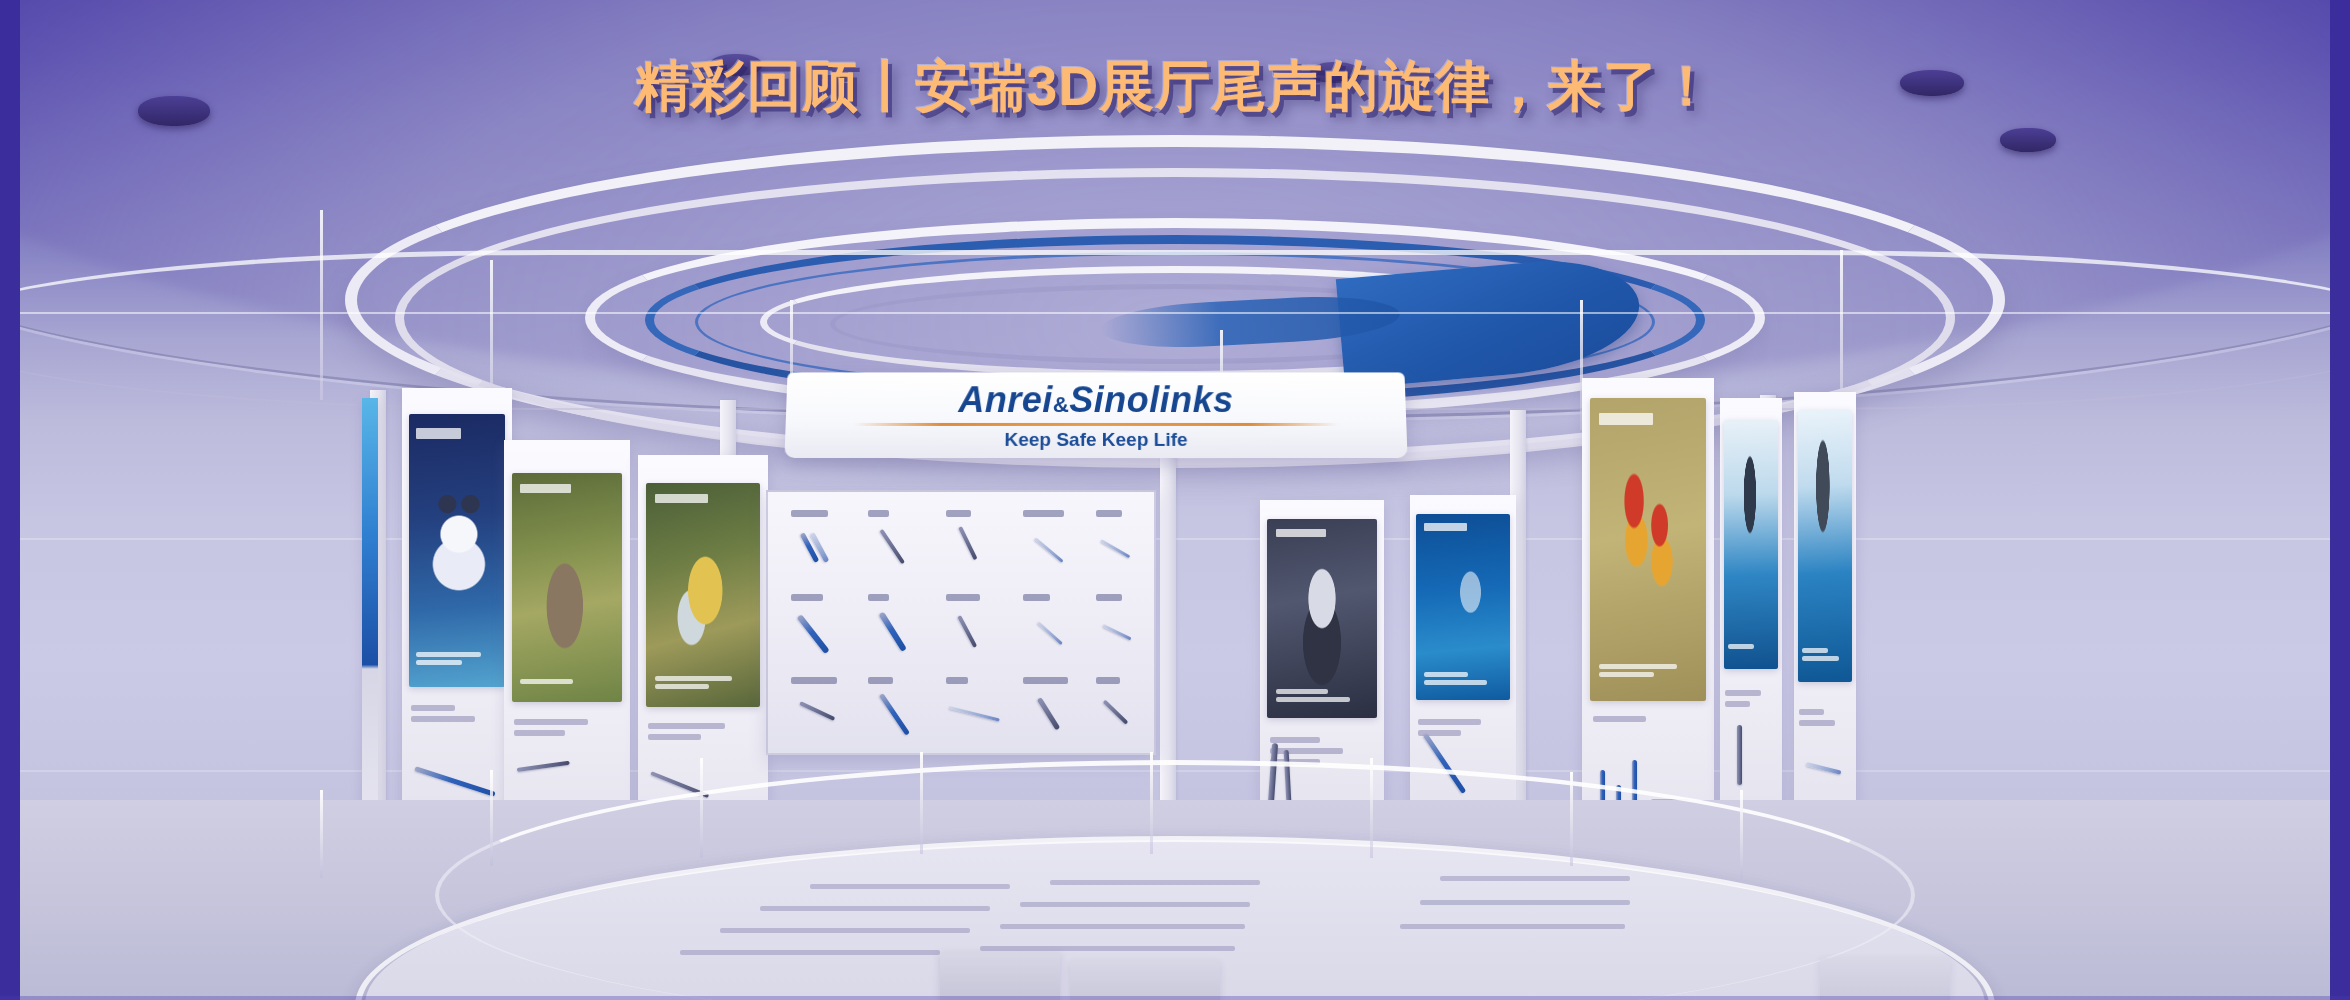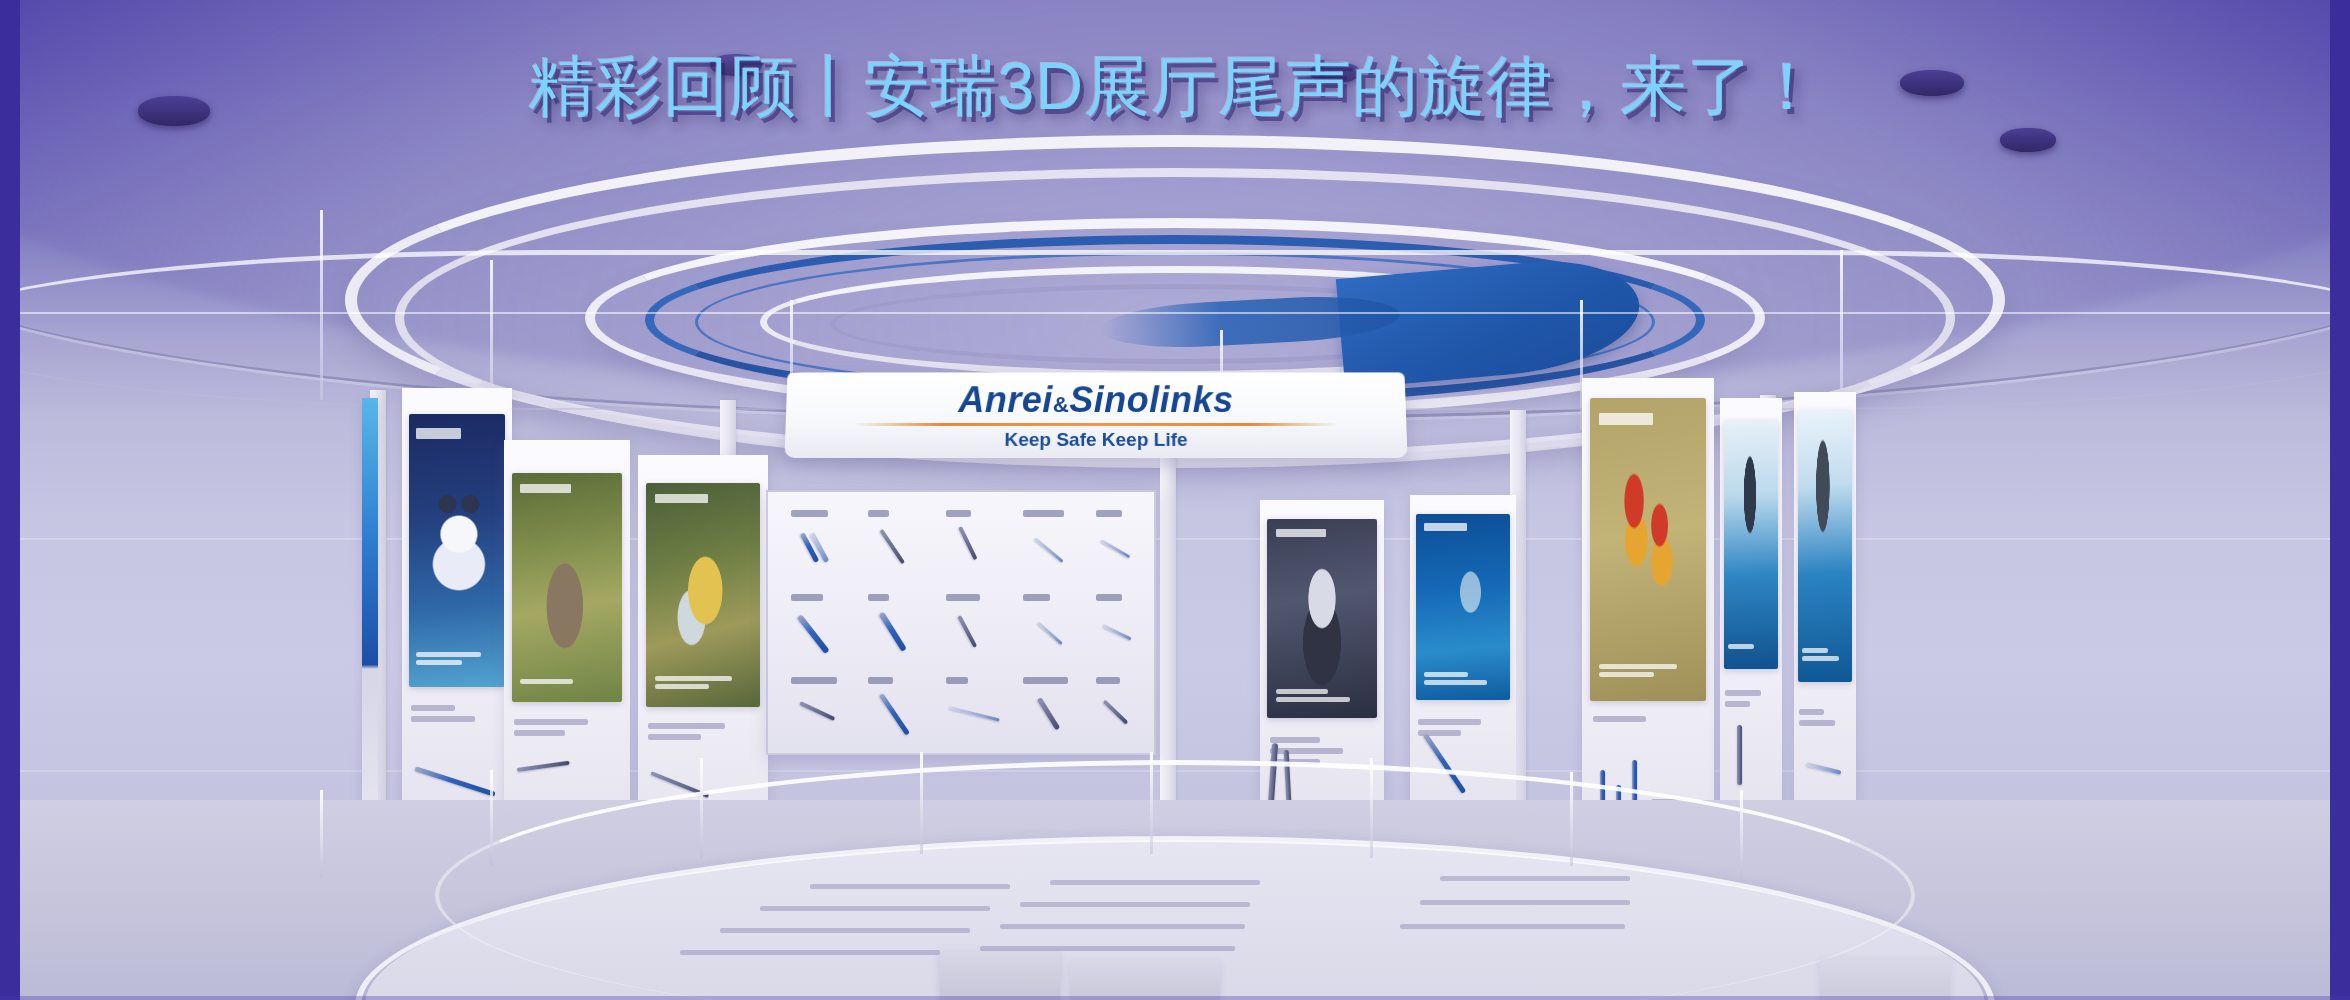--- a/index.html
+++ b/index.html
@@ -326,22 +326,22 @@
     box-shadow:0 3px 8px rgba(100,96,150,.22);
   }
 
   
   .title-wrap{
     position:absolute;left:0;right:0;top:26px;height:120px;
     display:flex;align-items:center;justify-content:center;
     z-index:55;pointer-events:none;
   }
   .title{
-    font-size:66px;line-height:1;font-weight:normal;
-    color:#7dd3fc;
+    font-size:55px;line-height:1;font-weight:bold;
+    color:#fdba74;
     letter-spacing:1px;
     white-space:nowrap;
     text-shadow:
        4px 5px 0 rgba(45,32,110,.55),
        7px 8px 12px rgba(35,24,85,.45),
       -1px -1px 0 rgba(255,255,255,.35);
   }
 </style>
 </head>
 <body>

